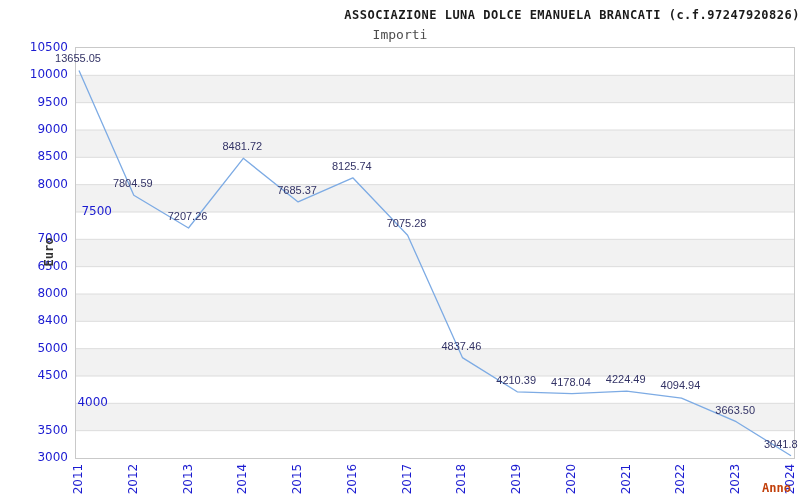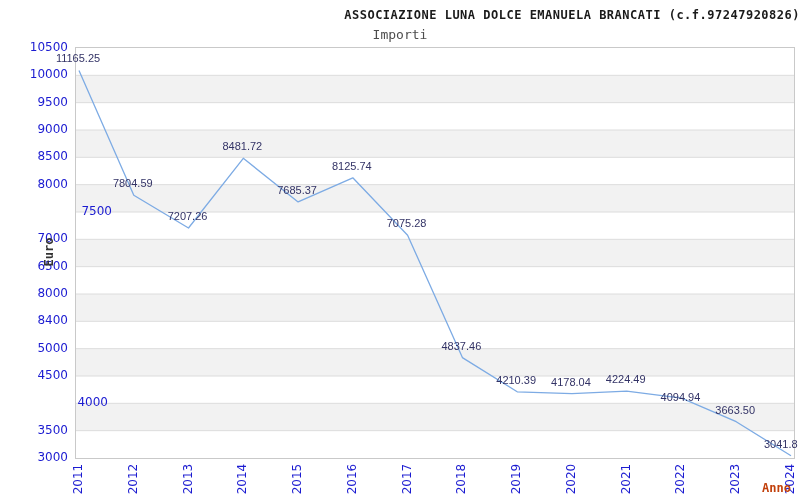--- a/index.html
+++ b/index.html
@@ -142,32 +142,32 @@
         <span>2022</span>
       </div>
       <div class="xtick" style="left: 727.231px; top: 461px;">
         <span>2023</span>
       </div>
       <div class="xtick" style="left: 782px; top: 461px;">
         <span>2024</span>
       </div>
     </div>
   <div id="pointlabels">
-      <div class="pointlabel" style="left: 78px; top: 52.4111px;">11165.25</div>
+      <div class="pointlabel" style="left: 78px; top: 52.4111px;">13655.05</div>
       <div class="pointlabel" style="left: 132.769px; top: 177.349px;">7804.59</div>
       <div class="pointlabel" style="left: 187.538px; top: 210.003px;">7207.26</div>
       <div class="pointlabel" style="left: 242.308px; top: 140.333px;">8481.72</div>
       <div class="pointlabel" style="left: 297.077px; top: 183.866px;">7685.37</div>
       <div class="pointlabel" style="left: 351.846px; top: 159.793px;">8125.74</div>
       <div class="pointlabel" style="left: 406.615px; top: 217.218px;">7075.28</div>
       <div class="pointlabel" style="left: 461.385px; top: 339.552px;">4837.46</div>
       <div class="pointlabel" style="left: 516.154px; top: 373.832px;">4210.39</div>
       <div class="pointlabel" style="left: 570.923px; top: 375.6px;">4178.04</div>
       <div class="pointlabel" style="left: 625.692px; top: 373.061px;">4224.49</div>
-      <div class="pointlabel" style="left: 680.462px; top: 391px;">4094.94</div>
+      <div class="pointlabel" style="left: 680.462px; top: 379px;">4094.94</div>
       <div class="pointlabel" style="left: 735.231px; top: 403.729px;">3663.50</div>
       <div class="pointlabel anchored" style="left: 764px; top: 437.715px;">3041.8</div>
     </div>
 
   <div class="axis-title-y">
     <span>Euro</span>
   </div>
   <div class="axis-title-x">Anno</div>
 </div>
 

